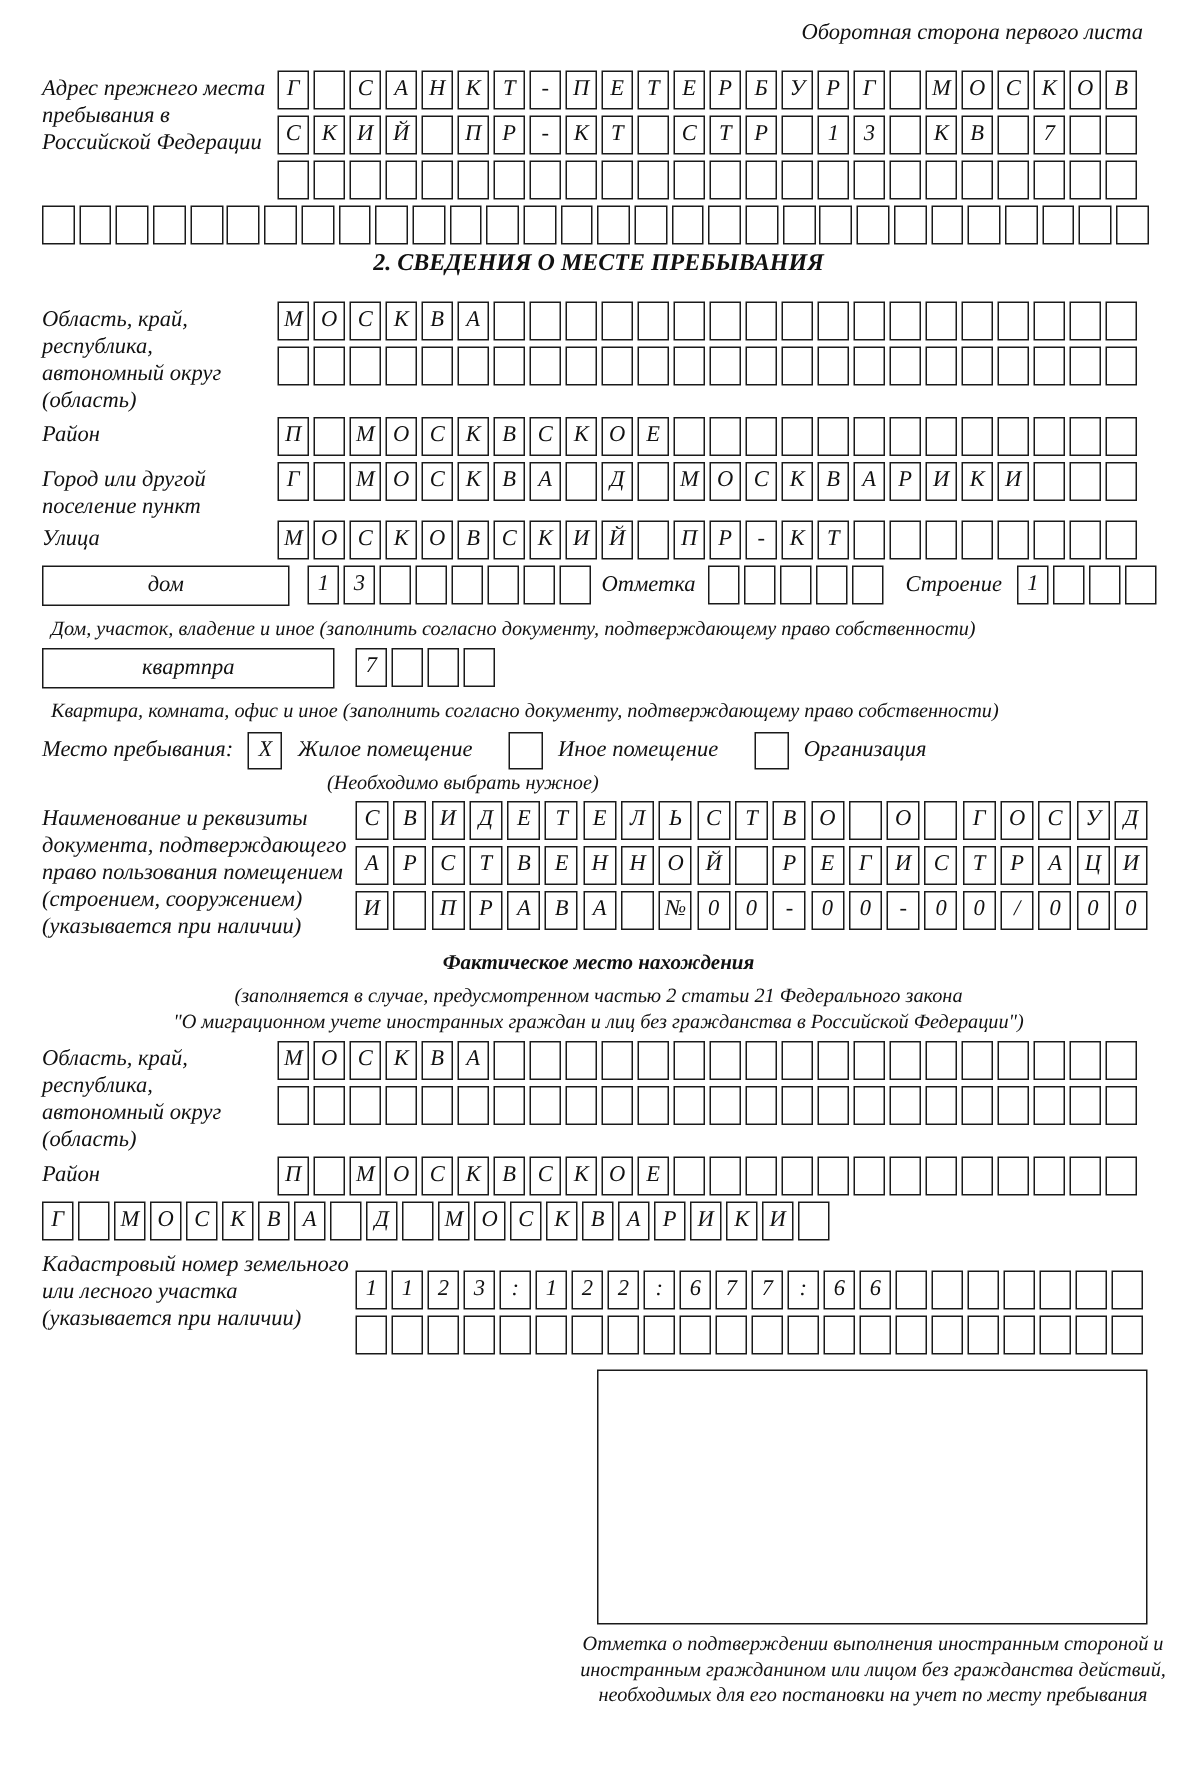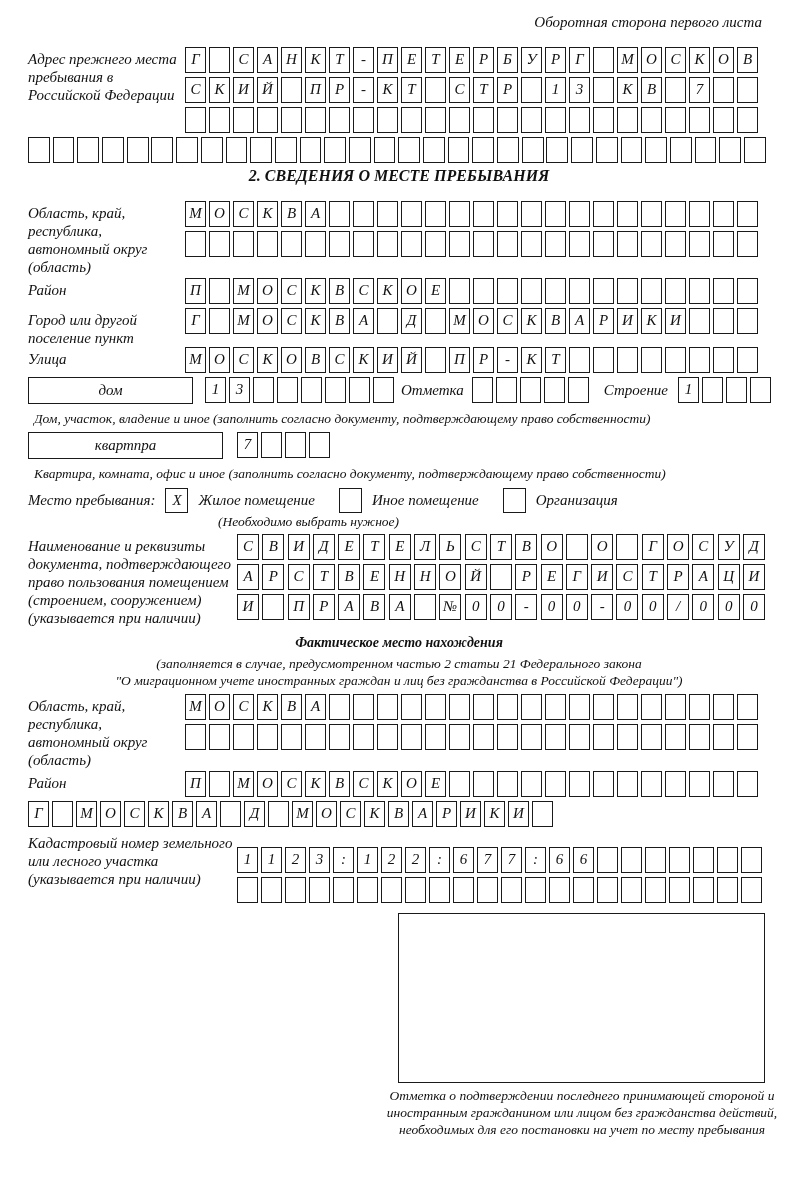--- a/index.html
+++ b/index.html
@@ -150,16 +150,16 @@
   <div class="frow">
     <div class="flabel w209">Кадастровый номер земельного или лесного участка (указывается при наличии)</div>
     <div class="boxcol mt16">
       <div class="boxrow"><span class="cell">1</span><span class="cell">1</span><span class="cell">2</span><span class="cell">3</span><span class="cell">:</span><span class="cell">1</span><span class="cell">2</span><span class="cell">2</span><span class="cell">:</span><span class="cell">6</span><span class="cell">7</span><span class="cell">7</span><span class="cell">:</span><span class="cell">6</span><span class="cell">6</span><span class="cell"></span><span class="cell"></span><span class="cell"></span><span class="cell"></span><span class="cell"></span><span class="cell"></span><span class="cell"></span></div>
       <div class="boxrow"><span class="cell"></span><span class="cell"></span><span class="cell"></span><span class="cell"></span><span class="cell"></span><span class="cell"></span><span class="cell"></span><span class="cell"></span><span class="cell"></span><span class="cell"></span><span class="cell"></span><span class="cell"></span><span class="cell"></span><span class="cell"></span><span class="cell"></span><span class="cell"></span><span class="cell"></span><span class="cell"></span><span class="cell"></span><span class="cell"></span><span class="cell"></span><span class="cell"></span></div>
     </div>
   </div>
 
   <div class="stamp-wrap">
     <div class="stamp-box"></div>
-    <div class="stamp-note">Отметка о подтверждении последнего принимающей стороной и иностранным гражданином или лицом без гражданства действий, необходимых для его постановки на учет по месту пребывания</div>
+    <div class="stamp-note">Отметка о подтверждении выполнения иностранным стороной и иностранным гражданином или лицом без гражданства действий, необходимых для его постановки на учет по месту пребывания</div>
   </div>
 
 </div>
 
 </body></html>

